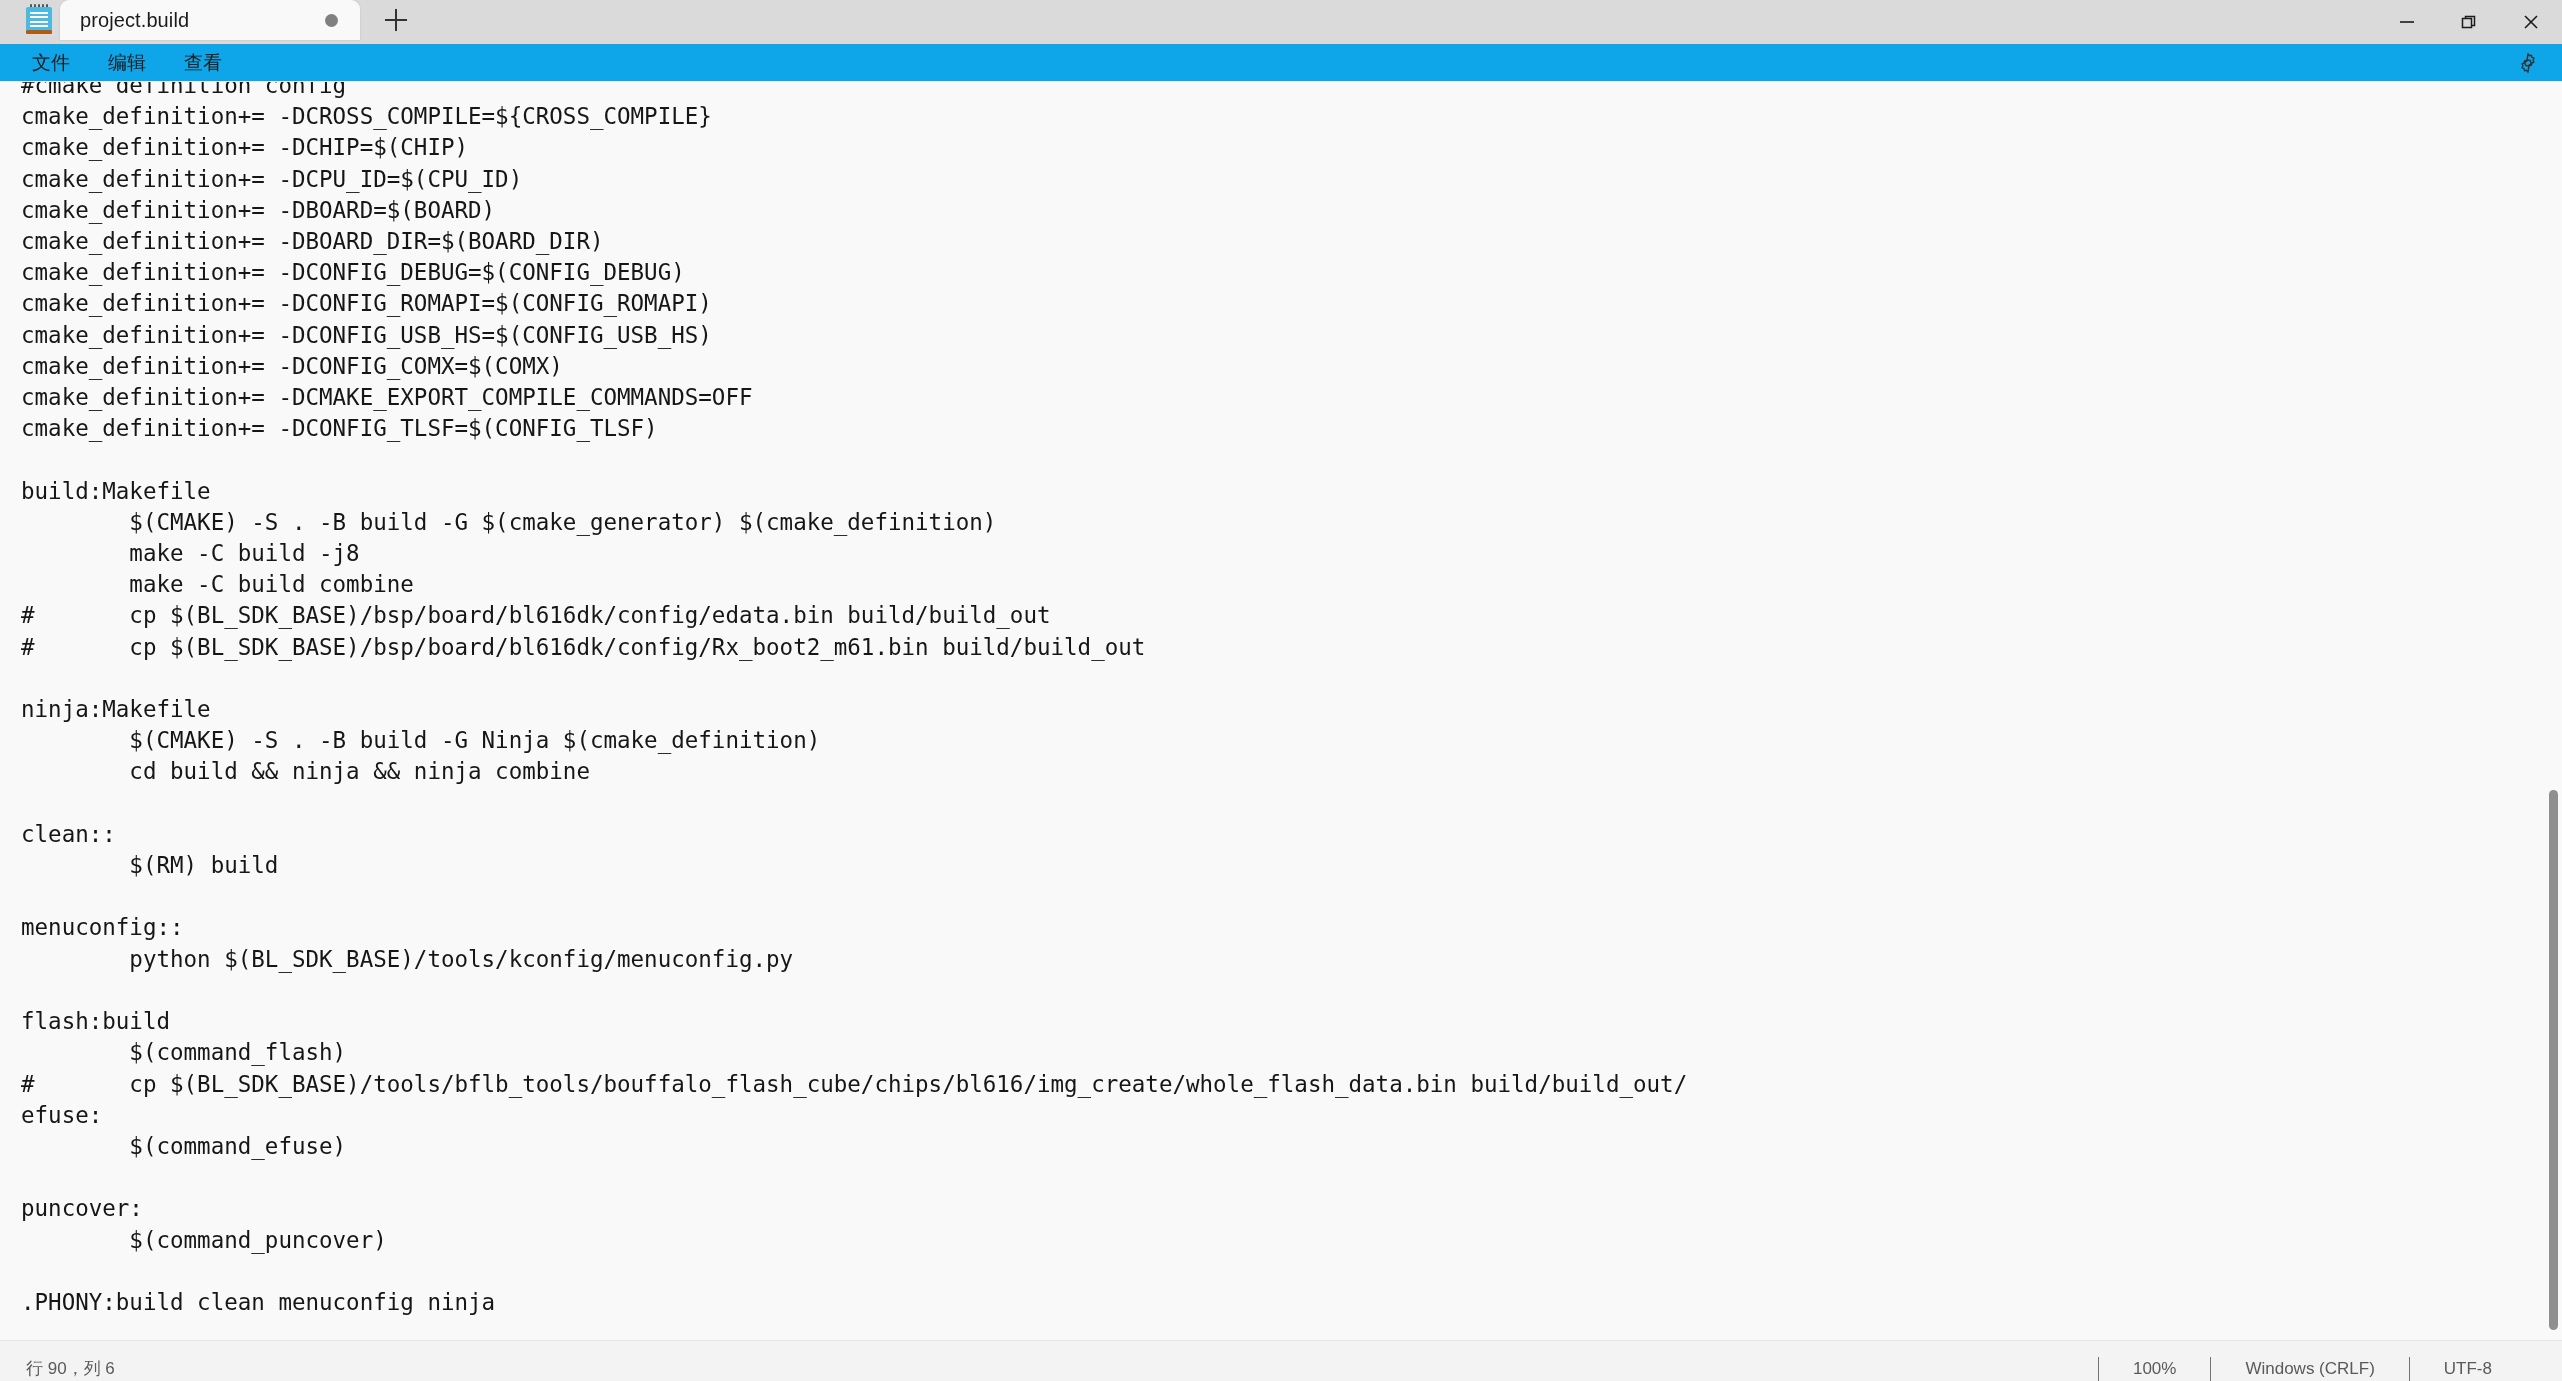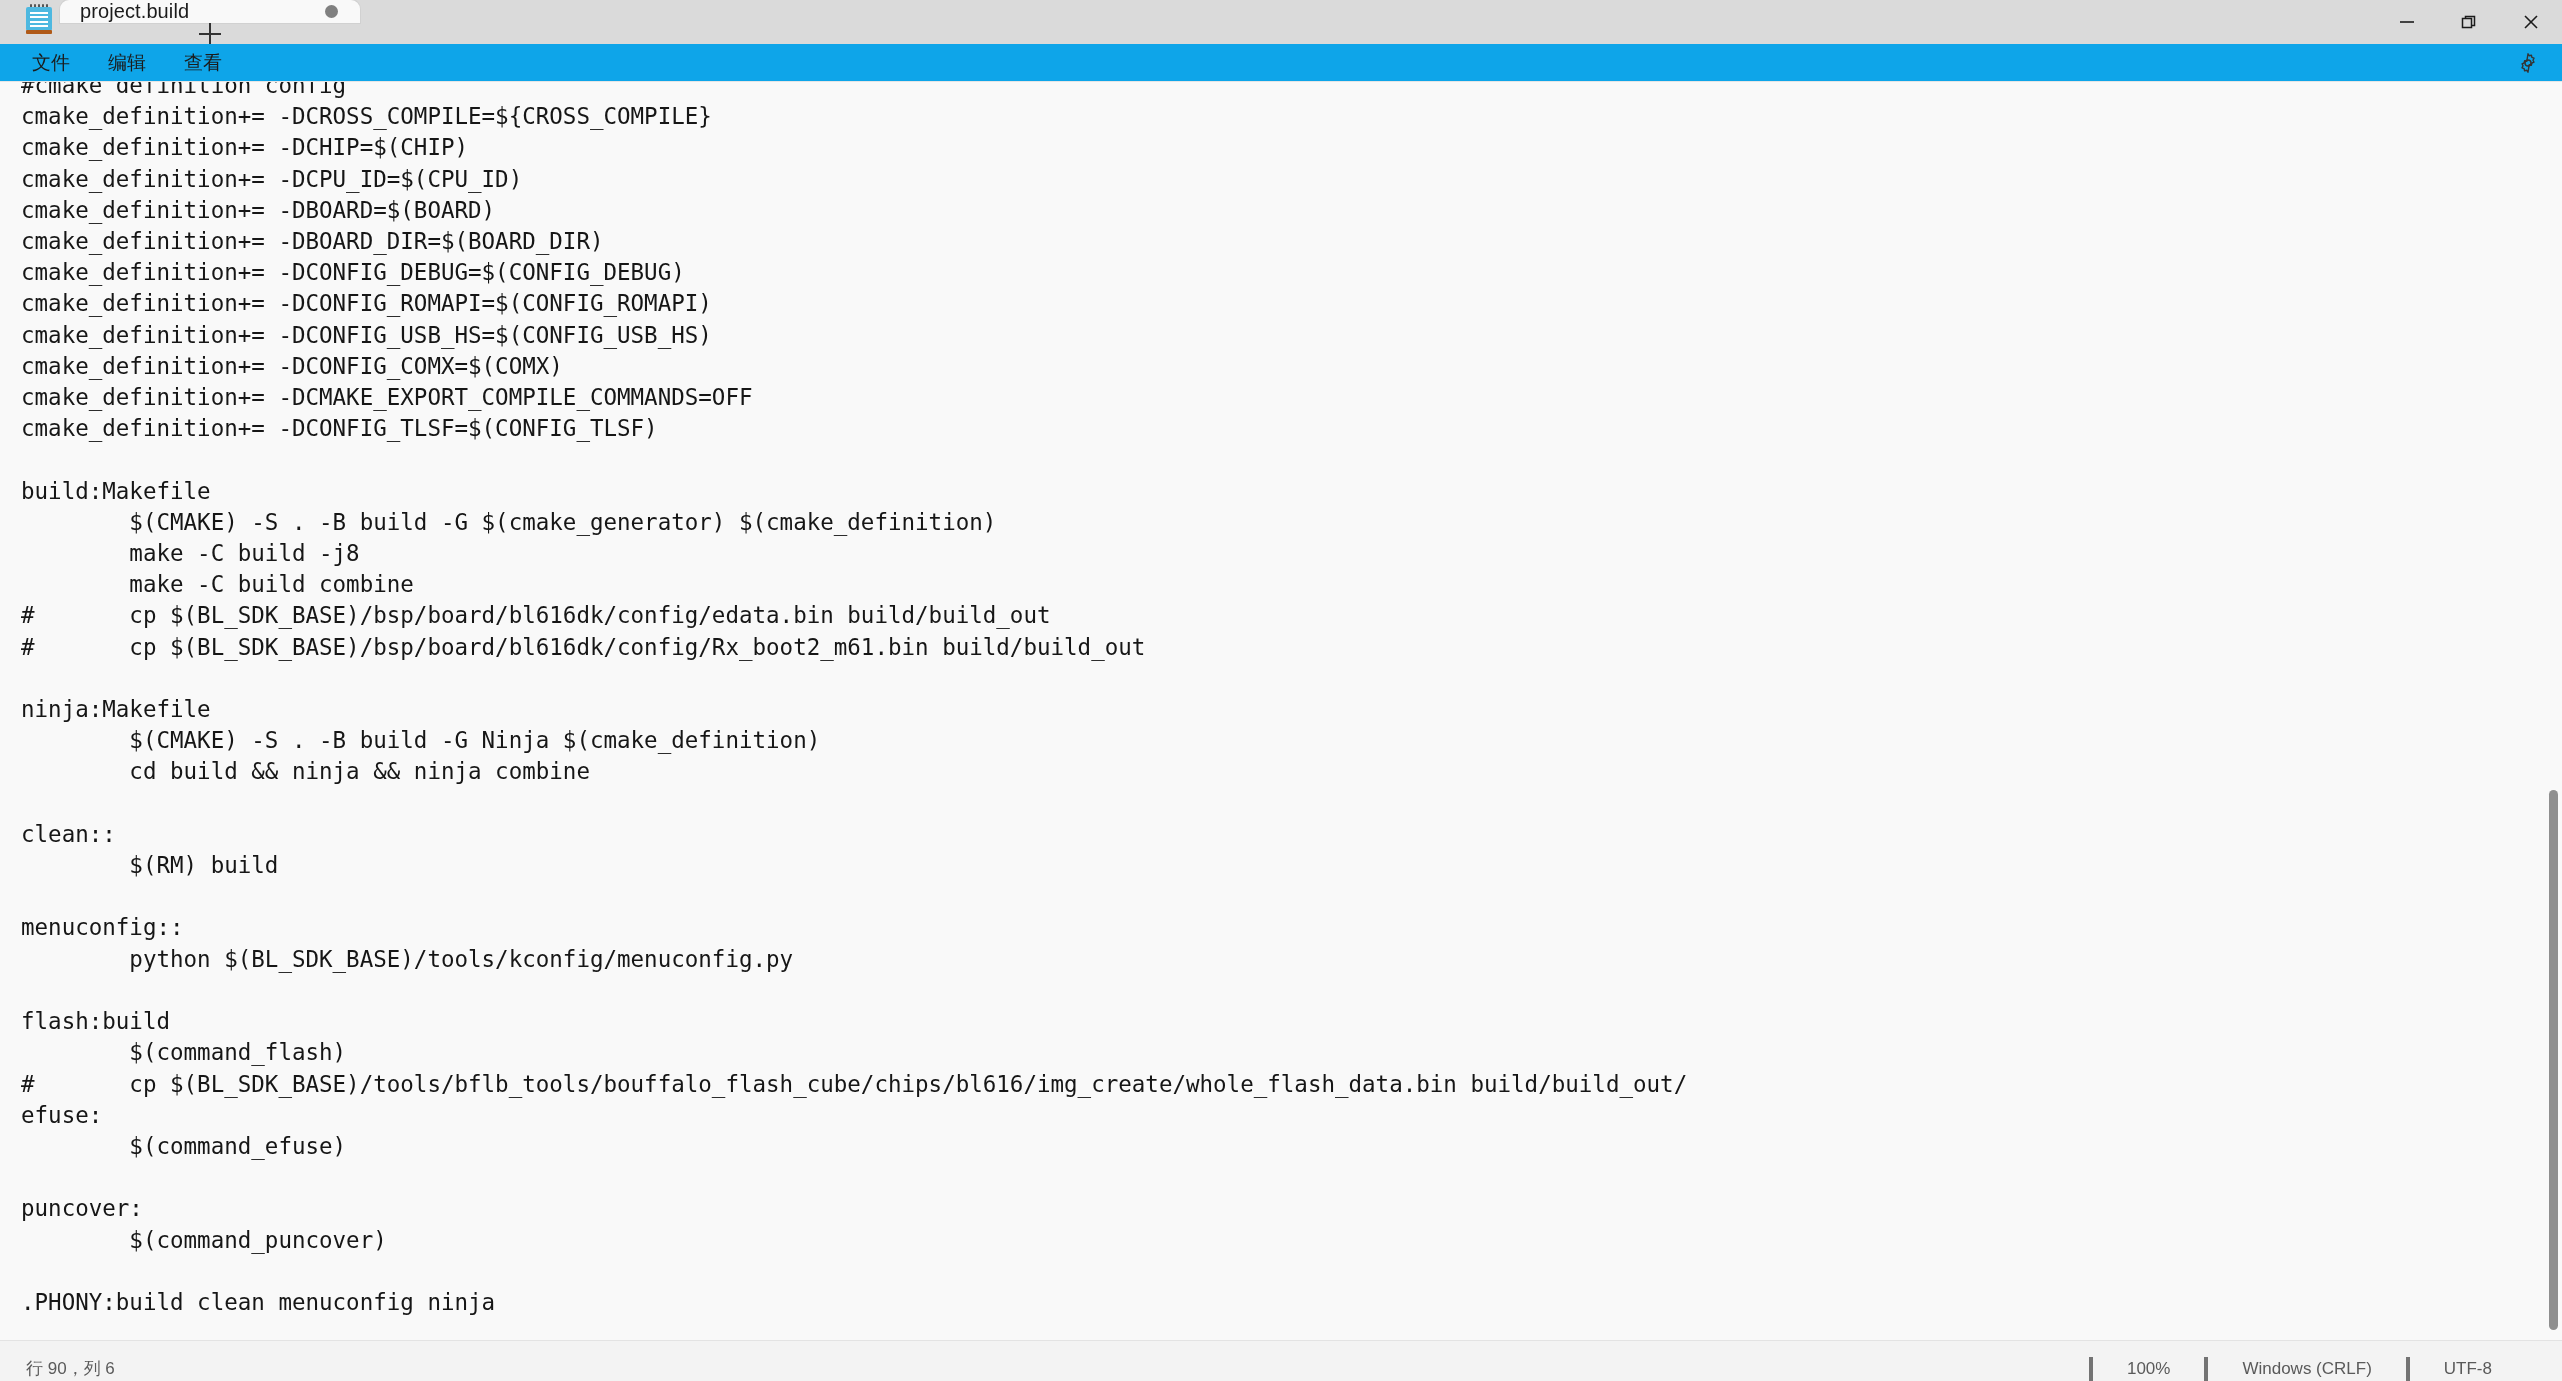--- a/index.html
+++ b/index.html
@@ -37,21 +37,21 @@
   .notepad-glyph .base{
     position:absolute; left:0; bottom:0px; width:26px; height:4px;
     background:#b05a18; border-radius:1px;
   }
   .notepad-glyph .rings{
     position:absolute; left:4px; top:0px; width:18px; height:5px;
     display:flex; justify-content:space-between;
   }
   .notepad-glyph .rings i{ width:2px; height:5px; background:#555; border-radius:1px; }
 
-  #tabstrip{ display:flex; align-items:center; height:44px;flex-direction:column; }
+  #tabstrip{ display:flex; align-items:flex-start; height:44px; }
   #tab{
     position:relative;
     height:40px;
     min-width:300px;
     background:#f9f9f9;
     border-radius:9px 9px 0 0;
     display:flex; align-items:center;
     padding:0 0 0 20px;
     box-shadow:0 0 0 1px rgba(0,0,0,0.04);
   }
@@ -146,21 +146,21 @@
     position:relative;
   }
   #status-left{ padding-left:26px; }
   #status-right{
     margin-left:auto; display:flex; align-items:center; height:100%;
   }
   .status-cell{
     height:24px;
     display:flex; align-items:center;
     padding:0 34px;
-    border-left:4px solid #737373;
+    border-left:1px solid #737373;
     white-space:nowrap;
   }
   .status-cell:last-child{ padding-right:70px; }
 </style>
 </head>
 <body>
 
 <div id="titlebar">
 
   <div id="app-icon">

